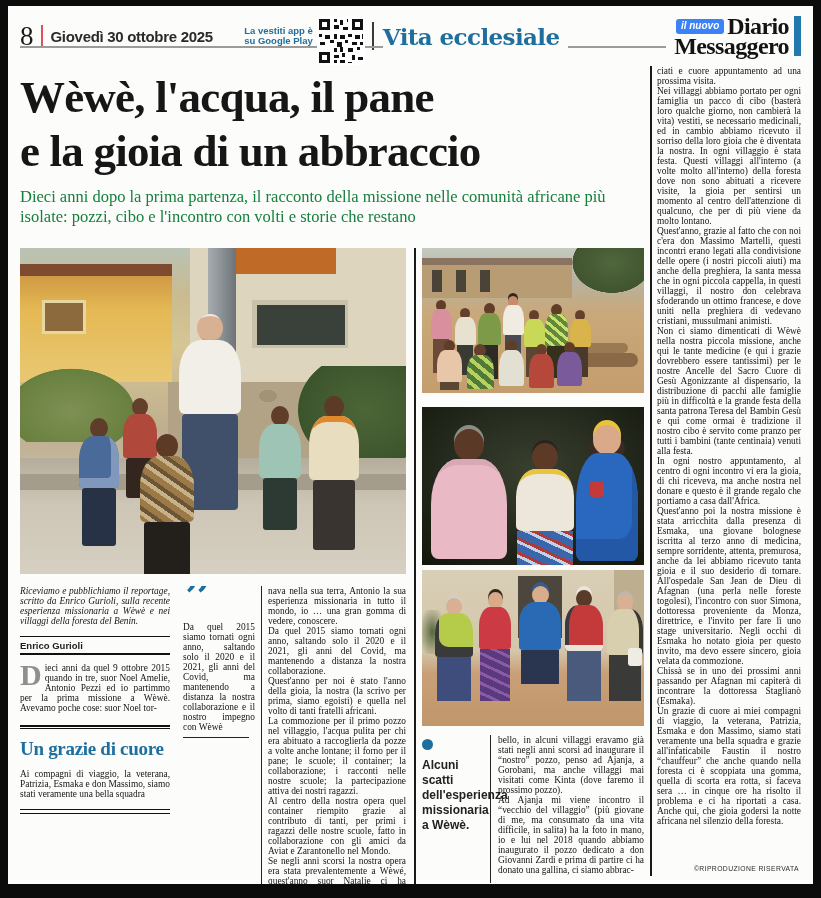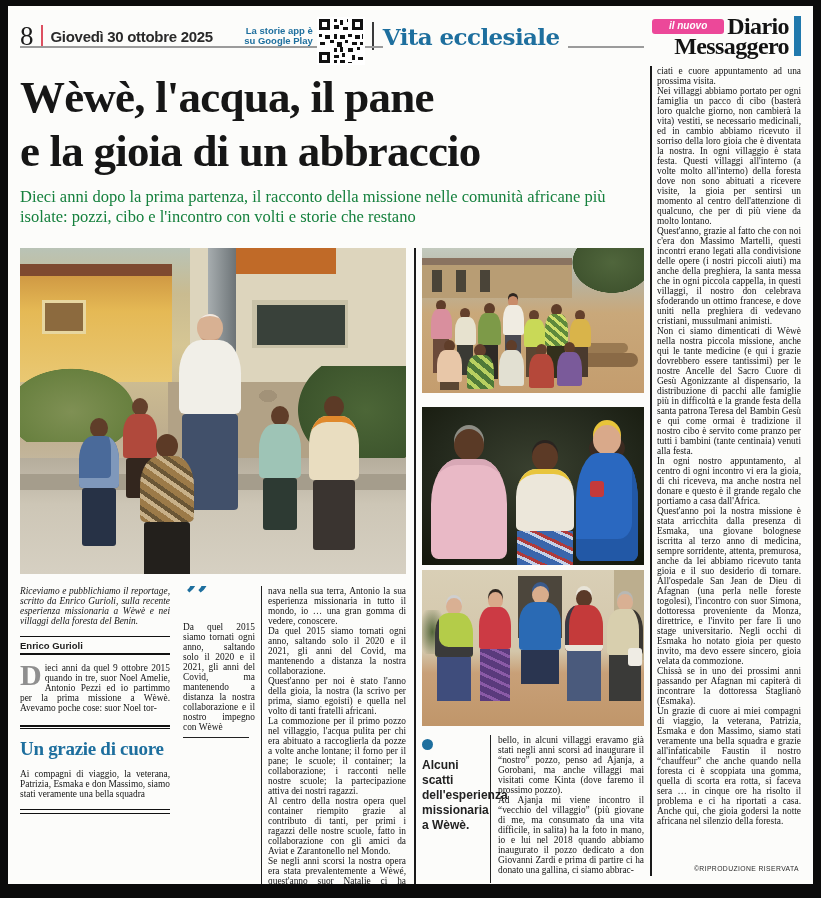--- a/index.html
+++ b/index.html
@@ -20,23 +20,23 @@
                font-size:9.5px; line-height:10px; }
   .qr { width:48px; height:48px; margin-left:4px; position:relative; top:5px; z-index:2; background:#fff; }
   .sep-bar { width:2px; height:28px; background:#3a3a3a; margin:0 9px 0 7px; }
   .section-title { font-family:"DejaVu Serif", serif; font-weight:700; font-size:23px;
                    color:#1e6f9e; letter-spacing:-0.6px; line-height:1; position:relative; z-index:1;
                    background:#fcfcfa; padding-right:8px; }
   .logo { margin-left:auto; display:flex; align-items:stretch; position:relative; z-index:2;
           background:#fcfcfa; padding-left:8px; }
   .logo-text { text-align:right; }
   .logo-top { display:flex; align-items:center; justify-content:flex-end; }
-  .logo-badge { background:#ec4899; color:#fff; font-family:"Liberation Sans", sans-serif;
+  .logo-badge { background:#3b82f6; color:#fff; font-family:"Liberation Sans", sans-serif;
                 font-weight:700; font-style:italic; font-size:10px; line-height:1;
-                padding:2px 17px 3px; border-radius:3px; margin-right:3px; }
+                padding:2px 5px 3px; border-radius:3px; margin-right:3px; }
   .logo-line { font-family:"Liberation Serif", serif; font-weight:700; font-size:24px;
                line-height:20px; color:#131313; letter-spacing:-0.6px; }
   .logo-bar { width:7px; background:#2179ad; margin-left:5px; }
 
   
   .content { display:flex; margin-top:6px; height:812px; }
   .main-left { width:624px; }
   .vrule { background:#1a1a1a; }
   .right-divider { width:2px; margin:2px 5px 0 6px; }
   .right-col { flex:1; display:flex; flex-direction:column; padding-top:2px; }
@@ -107,21 +107,21 @@
 <body>
 
 <div class="sheet">
 
   <header>
     <div class="header-rule"></div>
     <div class="pageno">8</div>
     <div class="red-bar"></div>
     <div class="date">Giovedì 30 ottobre 2025</div>
     <div class="app-promo">
-      <span>La storie app è</span><br>
+      <span>La vestiti app è</span><br>
       <span>su Google Play</span>
     </div>
     <svg class="qr" viewBox="0 0 29 29" shape-rendering="crispEdges" aria-hidden="true">
       <rect width="29" height="29" fill="#fff"></rect>
       <g fill="#111">
         <rect x="1" y="1" width="7" height="7"></rect>
           <rect x="21" y="1" width="7" height="7"></rect>
           <rect x="1" y="21" width="7" height="7"></rect>
         <rect x="3" y="3" width="3" height="3" fill="#fff"></rect>
           <rect x="23" y="3" width="3" height="3" fill="#fff"></rect>

